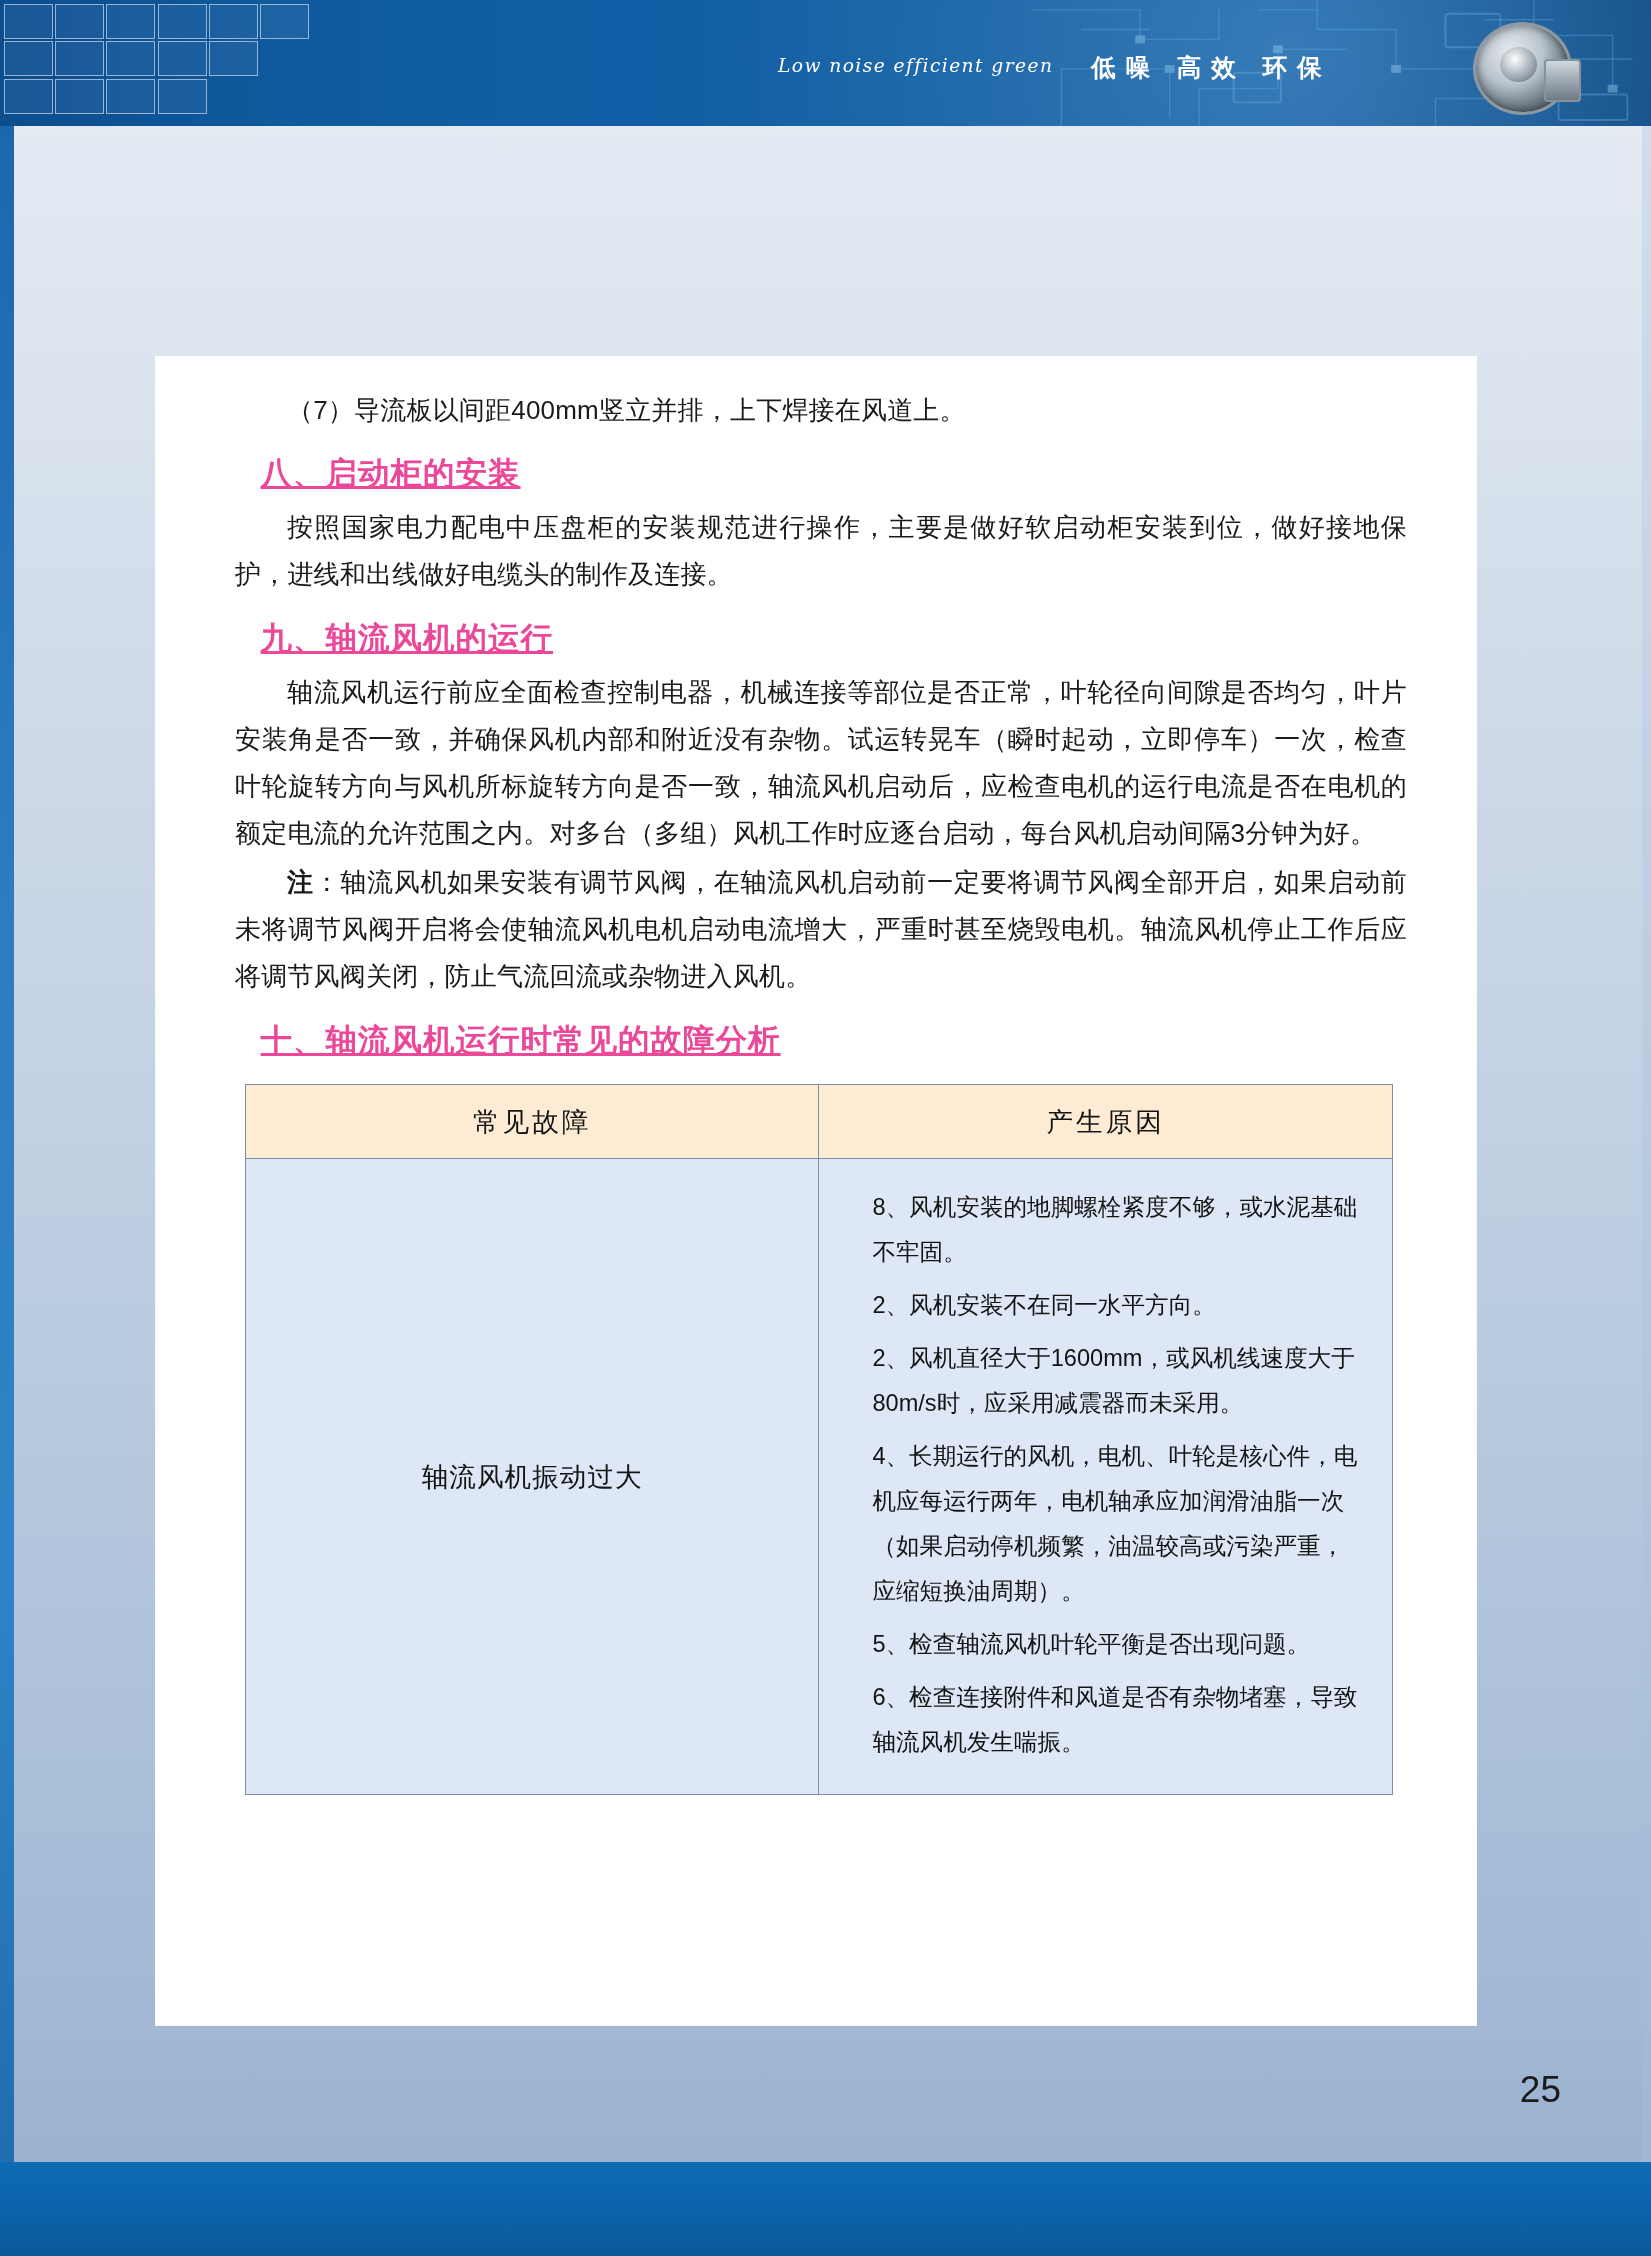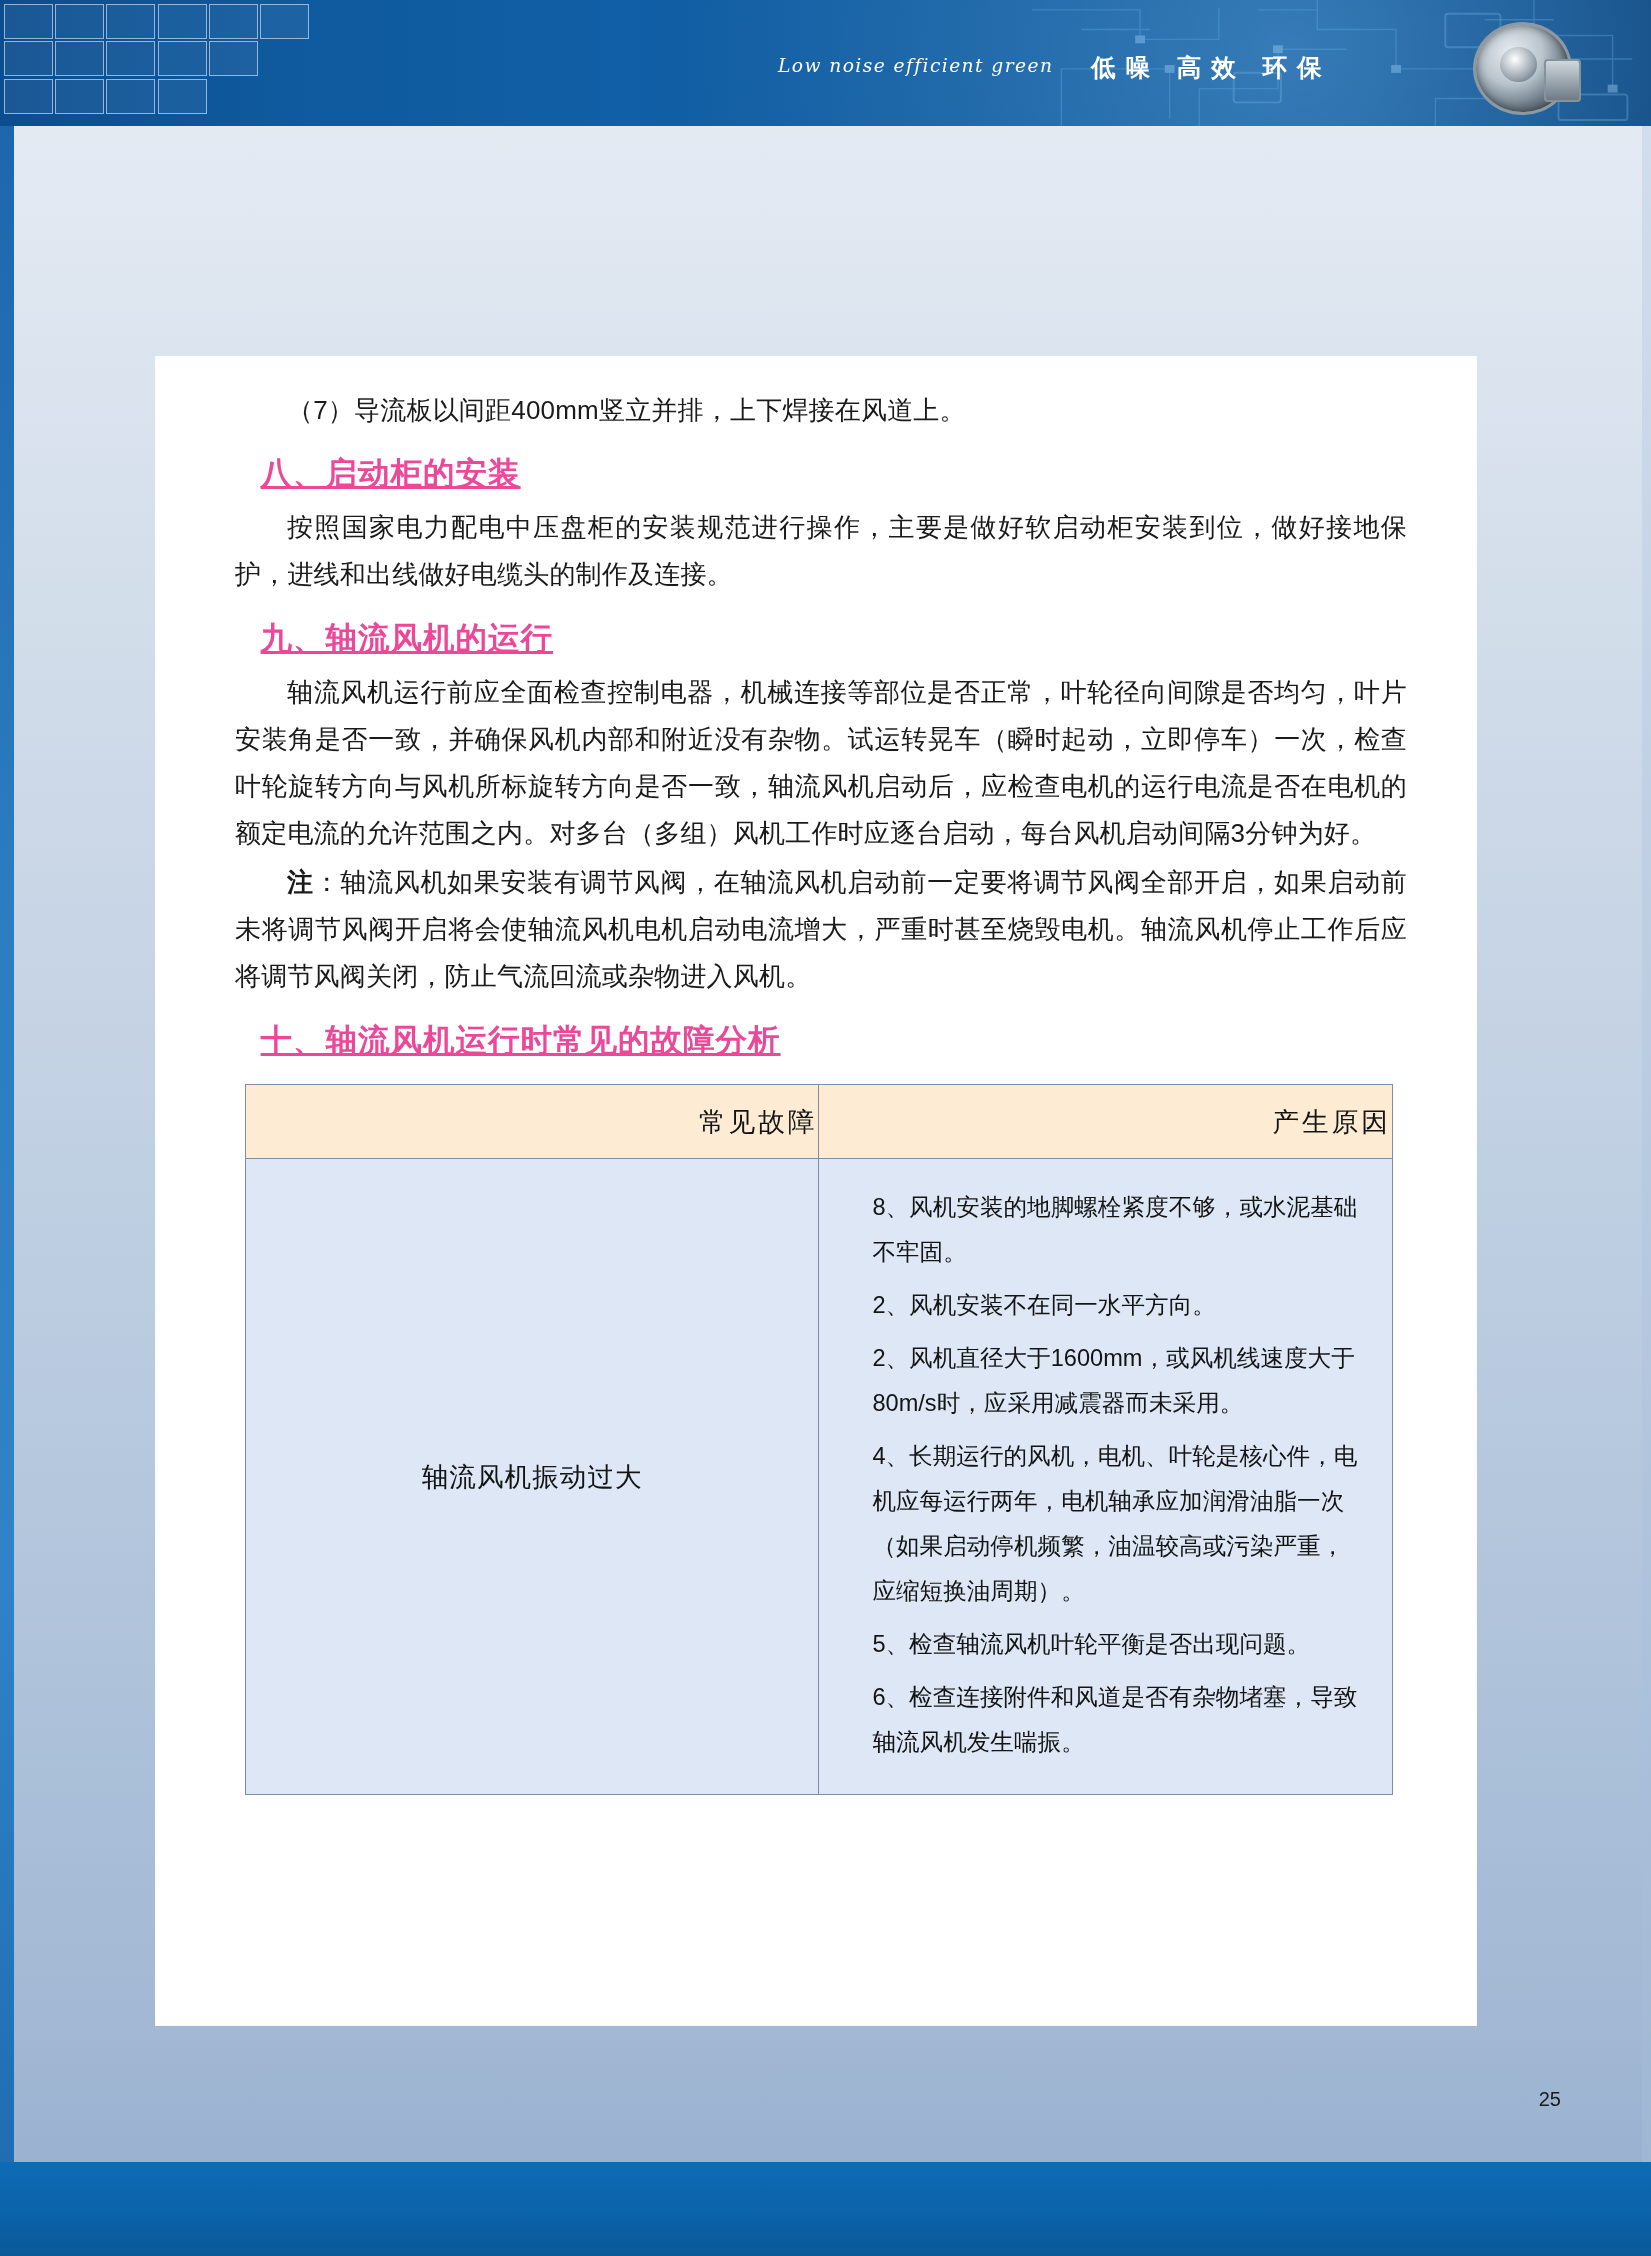--- a/index.html
+++ b/index.html
@@ -183,21 +183,20 @@
     table-layout: fixed;
   }
   table.fault-table th {
     border: 1.5px solid #7d8fa8;
     background: #fdecd3;
     font-size: 26.6px;
     font-weight: normal;
     color: #141414;
     height: 71px;
     letter-spacing: 3px;
-    text-align: right;
   }
   table.fault-table td {
     border: 1.5px solid #7d8fa8;
     background: #dde7f5;
     vertical-align: middle;
     color: #141414;
   }
   td.col-fault {
     width: 315px;
     text-align: center;
@@ -214,21 +213,21 @@
     margin: 0 0 7.9px 0;
     text-indent: 0;
   }
   td.col-cause .cause-line:last-child { margin-bottom: 0; }
 
   
   .page-number {
     position: absolute;
     right: 91px;
     bottom: 146px;
-    font-size: 20px;
+    font-size: 37px;
     color: #1a1a1a;
     font-family: "Liberation Sans", sans-serif;
     margin-left: 44px;
   }
 </style>
 </head>
 <body>
 
 <div class="page">
 

